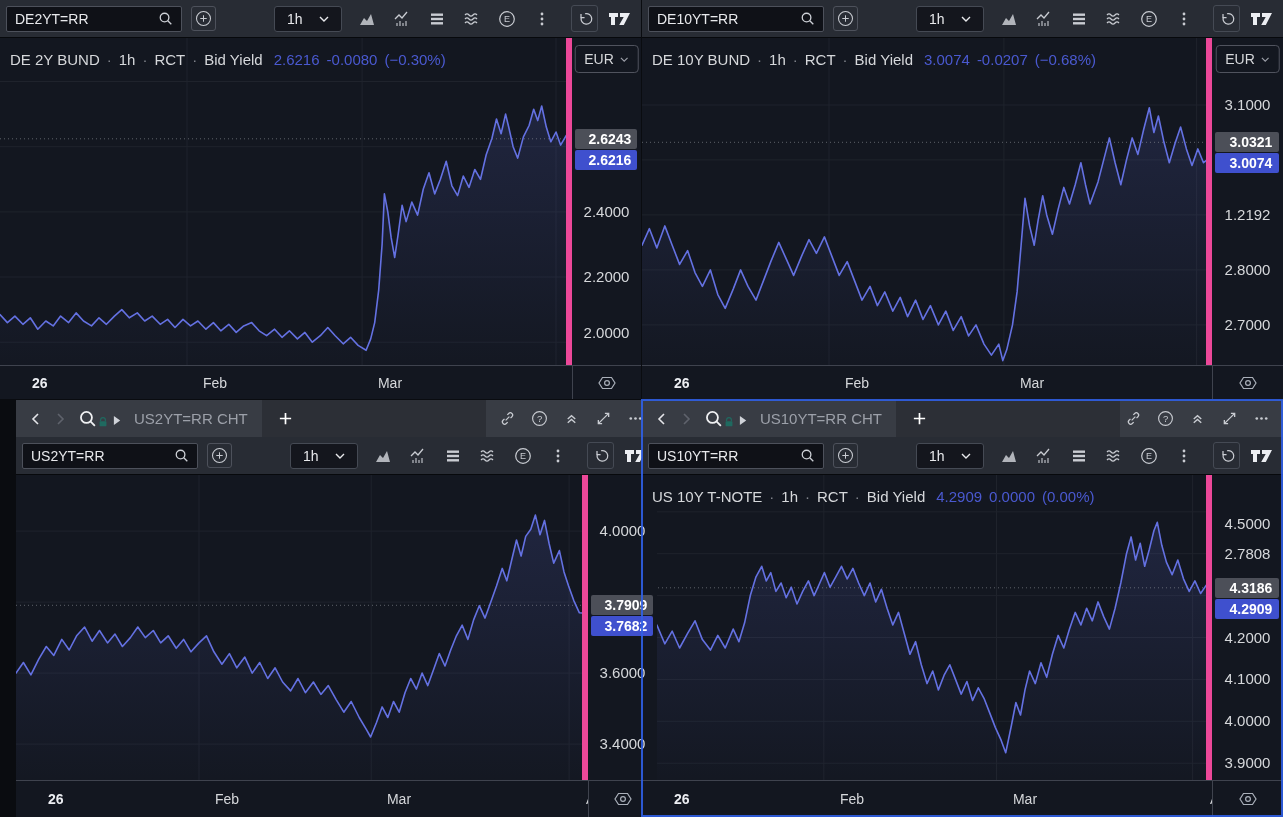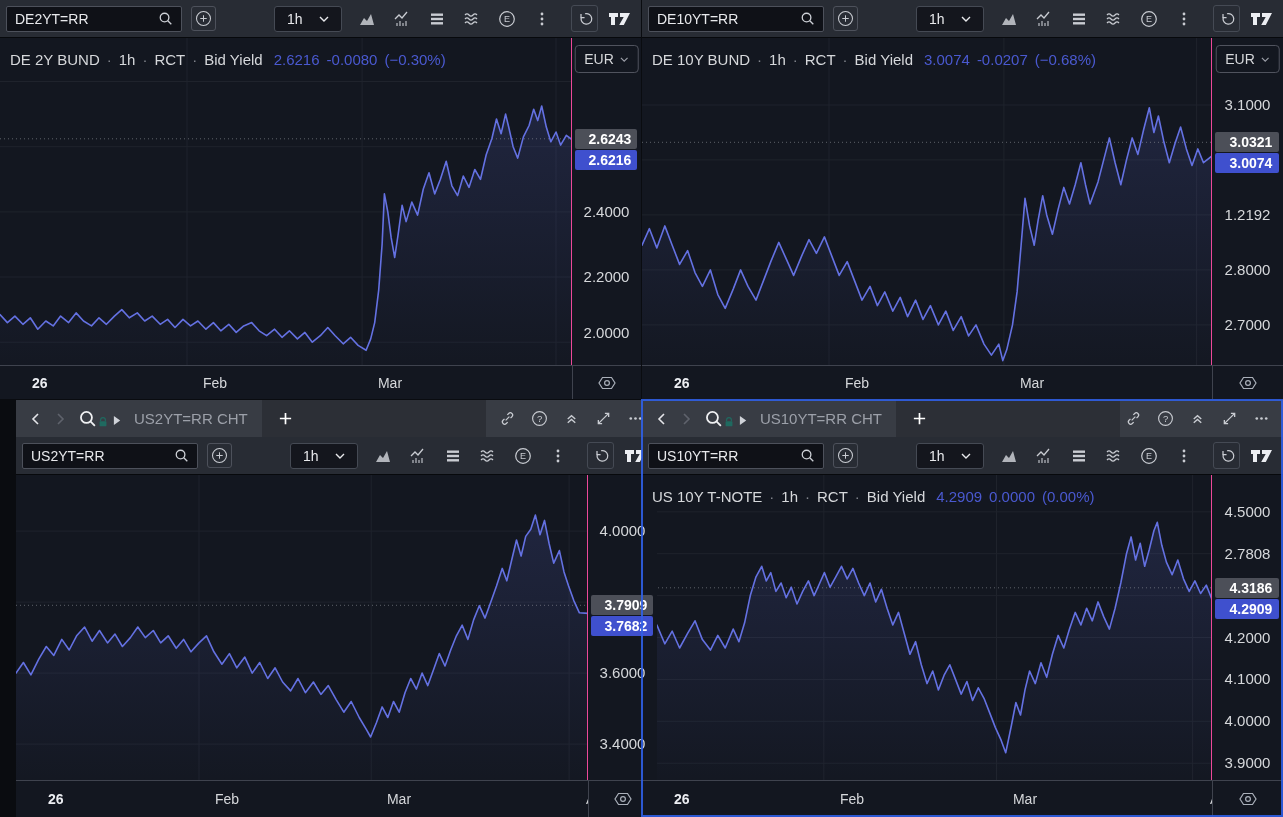--- a/index.html
+++ b/index.html
@@ -40,21 +40,21 @@
   .mbicons{display:flex;align-items:center;gap:5px;padding-right:8px;}
   .mbicon{width:27px;height:27px;display:flex;align-items:center;justify-content:center;
           color:#c9ccd2;cursor:pointer;}
   
   .chartwrap{position:relative;background:#131720;}
   .plot{position:absolute;left:0;top:0;display:block;}
   .header{position:absolute;left:10px;top:13px;font-size:15px;color:#d6d8db;white-space:nowrap;z-index:3;}
   .hsep{color:#82858d;margin:0 7px;}
   .hval{color:#4a59d0;margin-left:11px;}
   .hchg{color:#4a59d0;margin-left:7px;}
-  .axiscol{position:absolute;top:0;right:0;border-left:1px solid #ec4899;background:#131720;z-index:2;}
+  .axiscol{position:absolute;top:0;right:0;border-left:6px solid #ec4899;background:#131720;z-index:2;}
   .tick{position:absolute;left:0;width:100%;text-align:center;font-size:15px;color:#d6d8db;line-height:18px;}
   .plabel{position:absolute;left:3px;right:4px;height:20px;border-radius:2px;color:#ffffff;
           font-size:14px;font-weight:700;display:flex;align-items:center;justify-content:center;z-index:3;padding-left:8px;}
   .curbtn{position:absolute;top:7px;left:50%;transform:translateX(-50%);height:26px;padding:0 9px;
           border:1px solid #50535e;border-radius:4px;display:flex;align-items:center;gap:6px;
           color:#d6d8db;font-size:14px;background:#131720;cursor:pointer;z-index:4;}
   .curbtn svg{color:#9a9da6;}
   .timerow{position:absolute;left:0;bottom:0;border-top:1px solid #3f434e;background:#131720;box-sizing:border-box;}
   .tlabel{position:absolute;top:50%;transform:translate(-50%,-50%);font-size:14px;color:#d6d8db;margin-left:28px;}
   .tlabel.bold{transform:translateY(-50%);font-weight:700;color:#eceef2;}
@@ -668,21 +668,21 @@
         <line x1="0" x2="570" y1="246.3" y2="246.3" stroke="#1f232c" stroke-width="1"></line>
         <line x1="0" x2="570" y1="288.2" y2="288.2" stroke="#1f232c" stroke-width="1"></line>
         <path d="M0.0 154.1L7.4 166.7L14.8 149.9L22.8 168.8L30.2 156.2L37.6 173.0L45.6 158.3L53.0 145.8L60.4 164.6L68.4 175.1L75.8 160.4L83.2 173.0L91.2 154.1L96.9 166.7L102.6 147.8L108.3 120.6L114.0 101.8L119.7 91.3L124.3 105.9L128.8 97.6L133.9 116.4L139.1 108.0L144.2 122.7L149.3 112.2L155.0 129.0L160.7 116.4L166.4 105.9L172.1 120.6L177.8 108.0L182.4 97.6L188.1 112.2L193.8 101.8L199.5 91.3L205.2 103.8L210.9 93.4L216.6 108.0L222.3 120.6L228.0 108.0L233.7 126.9L239.4 114.3L245.1 133.2L250.8 149.9L256.5 137.4L262.2 158.3L267.9 179.3L273.6 166.7L279.3 189.8L285.0 208.6L290.7 196.0L296.4 214.9L302.1 200.2L307.8 189.8L313.5 204.4L319.2 219.1L324.9 206.5L330.6 225.4L336.3 212.8L342.0 223.3L347.7 237.9L353.4 252.6L359.1 265.2L363.7 277.8L369.4 250.5L373.9 227.5L378.5 240.0L383.0 214.9L387.6 196.0L393.3 208.6L399.0 187.7L404.7 202.3L410.4 179.3L416.1 160.4L421.8 173.0L427.5 154.1L433.2 137.4L438.9 149.9L444.6 133.2L450.3 145.8L456.0 126.9L461.7 141.6L467.4 154.1L473.1 133.2L478.8 108.0L484.5 78.7L489.1 61.9L493.6 85.0L498.2 68.2L502.7 91.3L507.3 74.5L511.9 55.7L515.3 47.3L519.8 70.3L524.4 87.1L530.1 99.7L535.8 85.0L541.5 103.8L547.2 116.4L552.9 105.9L558.6 118.5L564.3 110.1L570.0 124.4L570 305L0 305Z" fill="url(#grad3)" stroke="none"></path>
         <line x1="0" x2="570" y1="112.8" y2="112.8" stroke="#9b9ea6" stroke-width="1" stroke-dasharray="1 3" opacity="0.55"></line>
         <path d="M0.0 154.1L7.4 166.7L14.8 149.9L22.8 168.8L30.2 156.2L37.6 173.0L45.6 158.3L53.0 145.8L60.4 164.6L68.4 175.1L75.8 160.4L83.2 173.0L91.2 154.1L96.9 166.7L102.6 147.8L108.3 120.6L114.0 101.8L119.7 91.3L124.3 105.9L128.8 97.6L133.9 116.4L139.1 108.0L144.2 122.7L149.3 112.2L155.0 129.0L160.7 116.4L166.4 105.9L172.1 120.6L177.8 108.0L182.4 97.6L188.1 112.2L193.8 101.8L199.5 91.3L205.2 103.8L210.9 93.4L216.6 108.0L222.3 120.6L228.0 108.0L233.7 126.9L239.4 114.3L245.1 133.2L250.8 149.9L256.5 137.4L262.2 158.3L267.9 179.3L273.6 166.7L279.3 189.8L285.0 208.6L290.7 196.0L296.4 214.9L302.1 200.2L307.8 189.8L313.5 204.4L319.2 219.1L324.9 206.5L330.6 225.4L336.3 212.8L342.0 223.3L347.7 237.9L353.4 252.6L359.1 265.2L363.7 277.8L369.4 250.5L373.9 227.5L378.5 240.0L383.0 214.9L387.6 196.0L393.3 208.6L399.0 187.7L404.7 202.3L410.4 179.3L416.1 160.4L421.8 173.0L427.5 154.1L433.2 137.4L438.9 149.9L444.6 133.2L450.3 145.8L456.0 126.9L461.7 141.6L467.4 154.1L473.1 133.2L478.8 108.0L484.5 78.7L489.1 61.9L493.6 85.0L498.2 68.2L502.7 91.3L507.3 74.5L511.9 55.7L515.3 47.3L519.8 70.3L524.4 87.1L530.1 99.7L535.8 85.0L541.5 103.8L547.2 116.4L552.9 105.9L558.6 118.5L564.3 110.1L570.0 124.4" fill="none" stroke="#6471e2" stroke-width="1.6" stroke-linejoin="round" stroke-linecap="round"></path>
       </svg>
     <div class="header">
       <span>US 10Y T-NOTE</span><span class="hsep">·</span><span>1h</span><span class="hsep">·</span><span>RCT</span><span class="hsep">·</span><span>Bid Yield</span><span class="hval">4.2909</span><span class="hchg">0.0000</span><span class="hchg">(0.00%)</span>
     </div>
     <div class="axiscol" id="axis3" style="width:71px;height:305px">
-        <div class="tick" style="top: 28px;">4.5000</div>
+        <div class="tick" style="top: 40px;">4.5000</div>
         <div class="tick" style="top: 70px;">2.7808</div>
         <div class="tick" style="top: 154px;">4.2000</div>
         <div class="tick" style="top: 195px;">4.1000</div>
         <div class="tick" style="top: 237px;">4.0000</div>
         <div class="tick" style="top: 279px;">3.9000</div>
         <div class="plabel" style="top: 103px; background: rgb(76, 79, 88);">4.3186</div>
         <div class="plabel" style="top: 124px; background: rgb(63, 80, 206);">4.2909</div>
       </div>
     <div class="timerow" id="time3" style="width:570px;height:37px">
         <div class="tlabel bold" style="left: 4px;">26</div>

